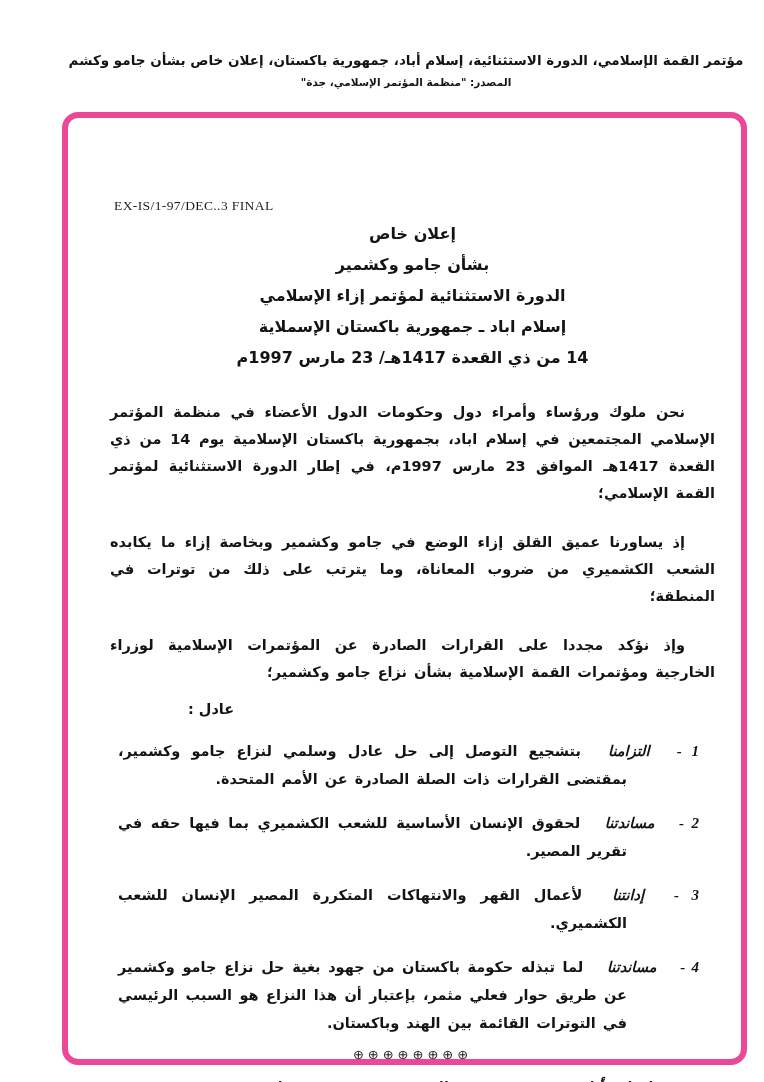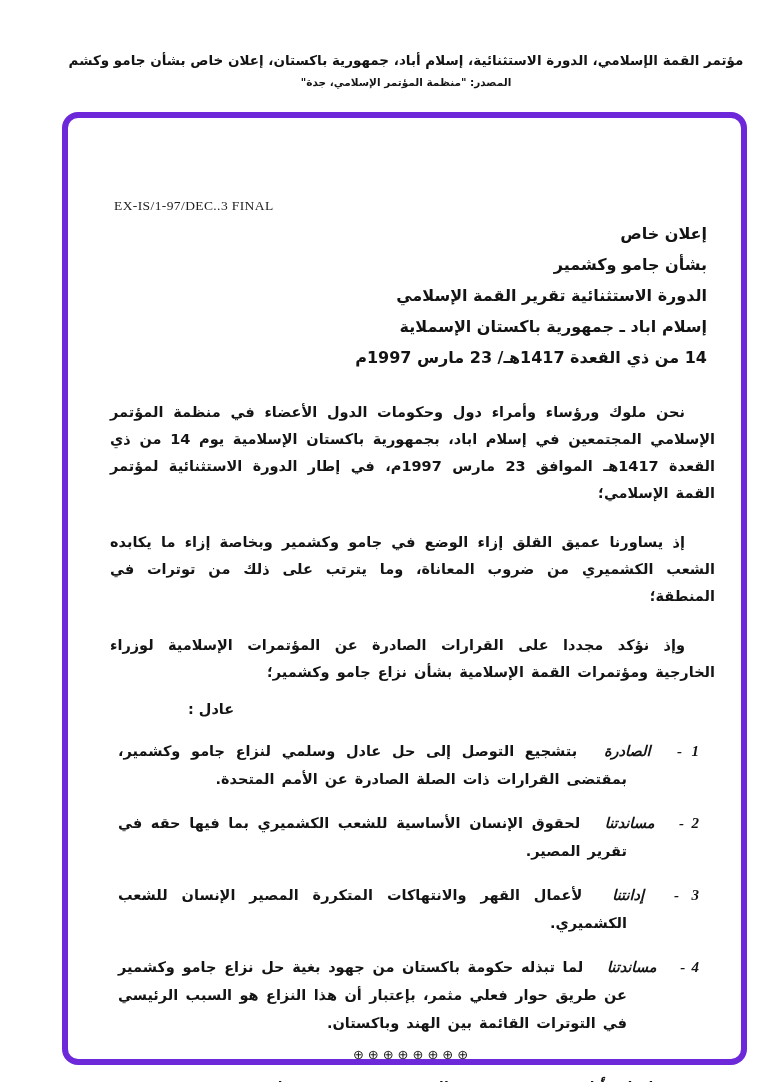--- a/index.html
+++ b/index.html
@@ -8,32 +8,32 @@
     width:764px; height:1082px; position:relative;
     font-family:"DejaVu Sans", sans-serif; color:#141414;
     overflow:hidden;
   }
   .page-header { position:absolute; top:20px; left:0; width:764px; text-align:center; direction:rtl; }
   .ph1 { font-size:13.5px; font-weight:bold; letter-spacing:0.2px; }
   .ph2 { font-size:10.5px; font-weight:bold; margin-top:5px; }
 
   .frame {
     position:absolute; left:38px; top:88px; width:685px; height:953px;
-    border:6px solid #6d28d9; border-radius:16px; background:#ffffff;
+    border:6px solid #ec4899; border-radius:16px; background:#ffffff;
   }
   .content { padding:0 10px 0 26px; direction:rtl; }
 
   .ref {
     direction:ltr; text-align:left;
     font-family:"Liberation Serif","DejaVu Serif",serif;
     font-size:13.5px; font-weight:normal; letter-spacing:0.4px;
     margin:80px 12px 0 12px; color:#1c1c1c;
   }
 
-  .titles { margin-top:4px; font-weight:bold; font-size:16px; line-height:23px; }
+  .titles { text-align:center; margin-top:4px; font-weight:bold; font-size:16px; line-height:23px; }
   .titles div { white-space:nowrap; }
 
   .para {
     margin-top:22px; font-weight:bold; font-size:14.5px; line-height:27px;
     text-align:justify; text-align-last:right; text-indent:30px; word-spacing:2px;
   }
   .para.first { margin-top:30px; }
 
   .declare { margin-top:10px; padding-left:70px; text-align:left; font-weight:bold; font-size:14.5px; line-height:27px; }
   .declare-inner { direction:rtl; }
@@ -63,35 +63,35 @@
 </div>
 
 <div class="frame">
   <div class="content">
 
     <div class="ref">EX-IS/1-97/DEC..3 FINAL</div>
 
     <div class="titles">
       <div>إعلان خاص</div>
       <div>بشأن جامو وكشمير</div>
-      <div>الدورة الاستثنائية تقرير القمة الإسلامي</div>
+      <div>الدورة الاستثنائية لمؤتمر إزاء الإسلامي</div>
       <div>إسلام اباد ـ جمهورية باكستان الإسملاية</div>
       <div>14 من ذي القعدة 1417هـ/ 23 مارس 1997م</div>
     </div>
 
     <p class="para first">نحن ملوك ورؤساء وأمراء دول وحكومات الدول الأعضاء في منظمة المؤتمر الإسلامي المجتمعين في إسلام اباد، بجمهورية باكستان الإسلامية يوم 14 من ذي القعدة 1417هـ الموافق 23 مارس 1997م، في إطار الدورة الاستثنائية لمؤتمر القمة الإسلامي؛</p>
     <p class="para">إذ يساورنا عميق القلق إزاء الوضع في جامو وكشمير وبخاصة إزاء ما يكابده الشعب الكشميري من ضروب المعاناة، وما يترتب على ذلك من توترات في المنطقة؛</p>
     <p class="para">وإذ نؤكد مجددا على القرارات الصادرة عن المؤتمرات الإسلامية لوزراء الخارجية ومؤتمرات القمة الإسلامية بشأن نزاع جامو وكشمير؛</p>
 
     <div class="declare"><span class="declare-inner">عادل :</span></div>
 
     <div class="items">
       <div class="item">
         <span class="marker">1 -</span>
-        <span class="lead">الصادرة</span>
+        <span class="lead">التزامنا</span>
         <span class="txt">بتشجيع التوصل إلى حل عادل وسلمي لنزاع جامو وكشمير، بمقتضى القرارات ذات الصلة الصادرة عن الأمم المتحدة.</span>
       </div>
       <div class="item">
         <span class="marker">2 -</span>
         <span class="lead">مساندتنا</span>
         <span class="txt">لحقوق الإنسان الأساسية للشعب الكشميري بما فيها حقه في تقرير المصير.</span>
       </div>
       <div class="item">
         <span class="marker">3 -</span>
         <span class="lead">إدانتنا</span>

